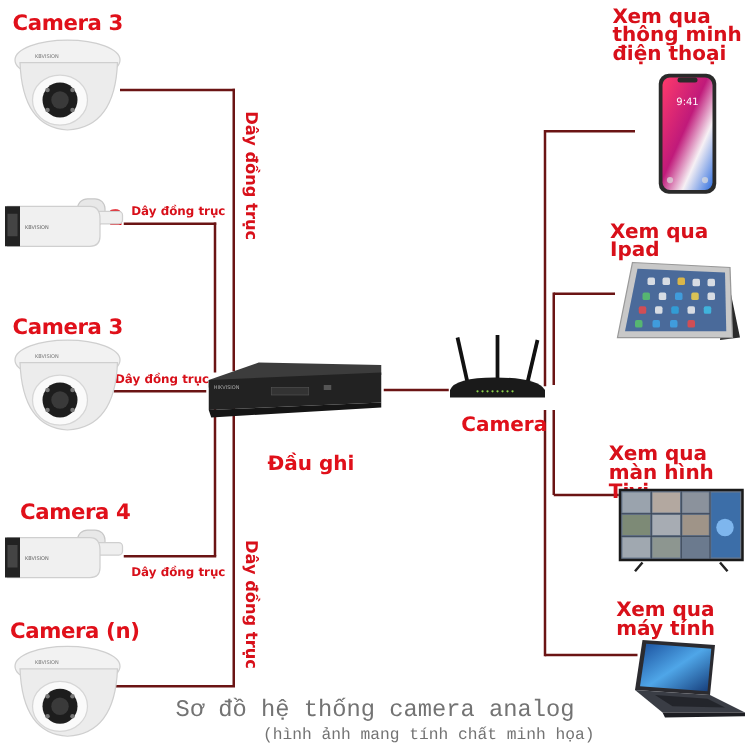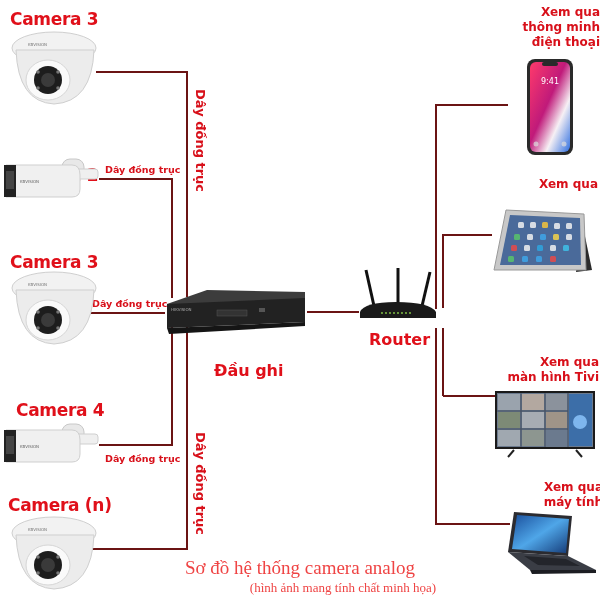--- a/index.html
+++ b/index.html
@@ -2,23 +2,23 @@
 <html><head>
 <meta charset="utf-8">
 <style>
   html, body { margin:0; padding:0; background:#ffffff; }
   body { width:600px; height:600px; position:relative; overflow:hidden; font-family:"Liberation Sans", sans-serif; }
   .abs { position:absolute; }
   .cam-label { position:absolute; color:#e0101a; font-weight:bold; font-size:17px; white-space:nowrap; font-family:"DejaVu Sans", sans-serif; letter-spacing:-0.3px; }
   .wire-label { position:absolute; color:#d8101a; font-weight:bold; font-size:9.5px; white-space:nowrap; font-family:"DejaVu Sans", sans-serif; }
   .vert-label { position:absolute; color:#d8101a; font-weight:bold; font-size:13px; white-space:nowrap; font-family:"DejaVu Sans", sans-serif; transform:rotate(90deg); transform-origin:left top; }
   .node-label { position:absolute; color:#e0101a; font-weight:bold; font-size:16px; white-space:nowrap; font-family:"DejaVu Sans", sans-serif; }
-  .dev-label { position:absolute; color:#d8101a; font-weight:bold; font-size:12px; text-align:right; line-height:15px; font-family:"DejaVu Sans", sans-serif; width:110px; }
+  .dev-label { position:absolute; color:#d8101a; font-weight:bold; font-size:16px; text-align:left; line-height:15px; font-family:"DejaVu Sans", sans-serif; width:110px; }
   .wire { position:absolute; background:#6b1414; }
-  .caption { position:absolute; left:0; width:600px; text-align:center; font-family:Liberation Serif, serif; color:#ef4444; }
+  .caption { position:absolute; left:0; width:600px; text-align:center; font-family:Liberation Mono, monospace; color:#737373; }
   svg { display:block; }
 </style>
 </head>
 <body>
 
 <div class="wire" style="left:96px;top:71px;width:92px;height:2px;"></div>
 <div class="wire" style="left:186px;top:71px;width:2px;height:226px;"></div>
 
 <div class="wire" style="left:99px;top:178px;width:74px;height:2px;"></div>
 <div class="wire" style="left:171px;top:178px;width:2px;height:120px;"></div>
@@ -145,21 +145,21 @@
         <circle cx="30" cy="47" r="0.9"></circle>
         <circle cx="34" cy="47" r="0.9"></circle>
       <circle cx="38" cy="47" r="0.9"></circle>
         <circle cx="42" cy="47" r="0.9"></circle>
         <circle cx="46" cy="47" r="0.9"></circle>
       <circle cx="50" cy="47" r="0.9"></circle>
         <circle cx="54" cy="47" r="0.9"></circle>
     </g>
   </svg>
 </div>
-<div class="node-label" style="left:369px;top:330px;">Router</div>
+<div class="node-label" style="left:369px;top:330px;">Camera</div>
 
 <div class="dev-label" style="left:490px;top:5px;">
   <div>Xem qua</div>
   <div>thông minh</div>
   <div>điện thoại</div>
 </div>
 <div class="abs" style="left:526px;top:58px;">
   <svg width="48" height="98" viewBox="0 0 48 98">
     <defs>
       <linearGradient id="phg" x1="0" y1="0" x2="1" y2="1">
@@ -173,20 +173,21 @@
     <rect x="4" y="4" width="40" height="90" rx="6" fill="url(#phg)"></rect>
     <rect x="16" y="4" width="16" height="4" rx="2" fill="#2a2a2a"></rect>
     <text x="24" y="26" font-size="8" fill="#fff" text-anchor="middle" font-family="DejaVu Sans, sans-serif">9:41</text>
     <circle cx="10" cy="86" r="2.5" fill="#ddd" opacity="0.7"></circle>
     <circle cx="38" cy="86" r="2.5" fill="#ddd" opacity="0.7"></circle>
   </svg>
 </div>
 
 <div class="dev-label" style="left:488px;top:177px;">
   <div>Xem qua</div>
+  <div>Ipad</div>
 </div>
 <div class="abs" style="left:492px;top:208px;">
   <svg width="104" height="66" viewBox="0 0 104 66">
     <polygon points="90,14 100,62 84,64" fill="#2a2a2a"></polygon>
     <polygon points="14,2 92,6 94,62 2,62" fill="#c8c8c8" stroke="#999"></polygon>
     <polygon points="18,7 88,10 89,57 8,57" fill="#4a6a9a"></polygon>
     <g fill="#f0f0f0" opacity="0.85">
       <rect x="26" y="14" width="6" height="6" rx="1.5"></rect>
         <rect x="38" y="14" width="6" height="6" rx="1.5"></rect>
       <rect x="50" y="14" width="6" height="6" rx="1.5" fill="#f4c43c"></rect>

